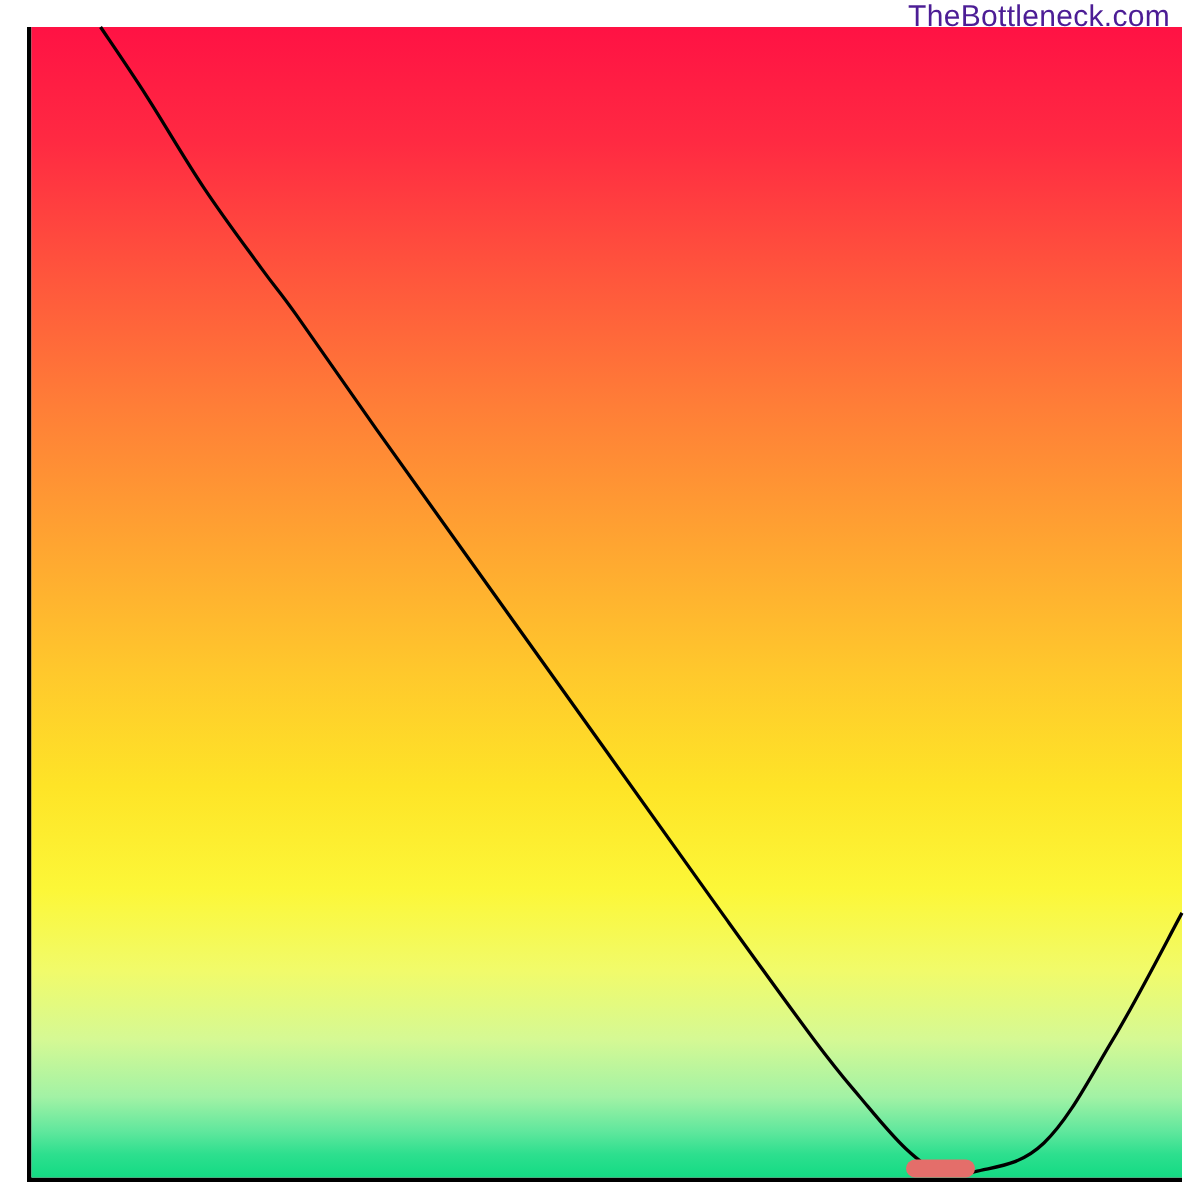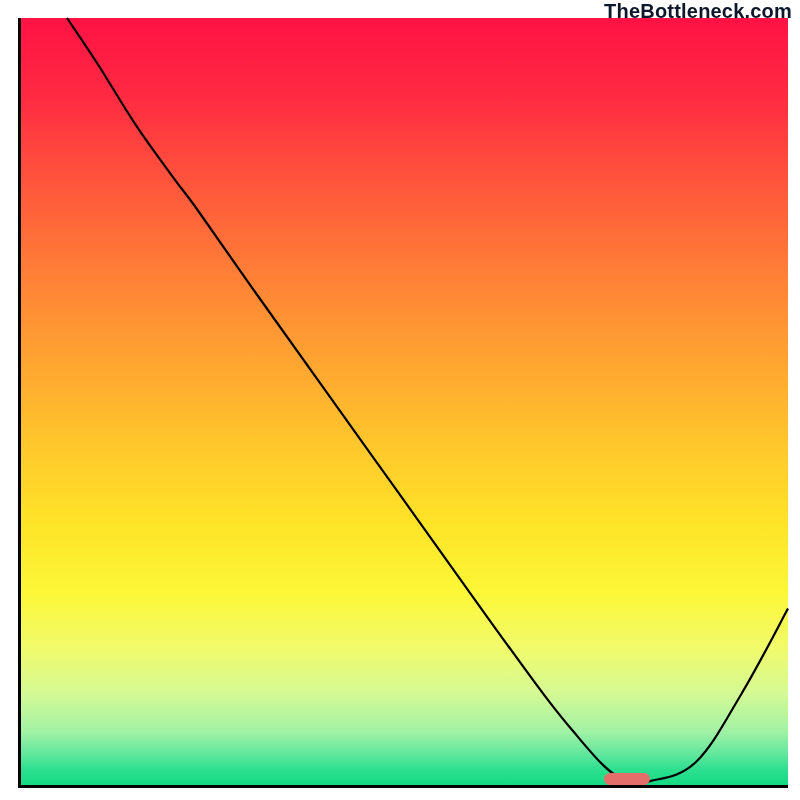--- a/index.html
+++ b/index.html
@@ -47,24 +47,24 @@
       #d5f994 88%,
       #a2f2a5 93%,
       #60e79d 96%,
       #2ddf8e 98%,
       #13db83 100%
     );
   }
   .watermark {
     position: absolute;
     top: 0px;
-    right: 8px;
-    color: #0f172a;
+    right: 20px;
+    color: #4c1d95;
     font-size: 20px;
-    font-weight: 700;
+    font-weight: 400;
     letter-spacing: 0.2px;
   }
   svg.curve {
     position: absolute;
     left: 0;
     top: 0;
     width: 100%;
     height: 100%;
     overflow: visible;
   }

